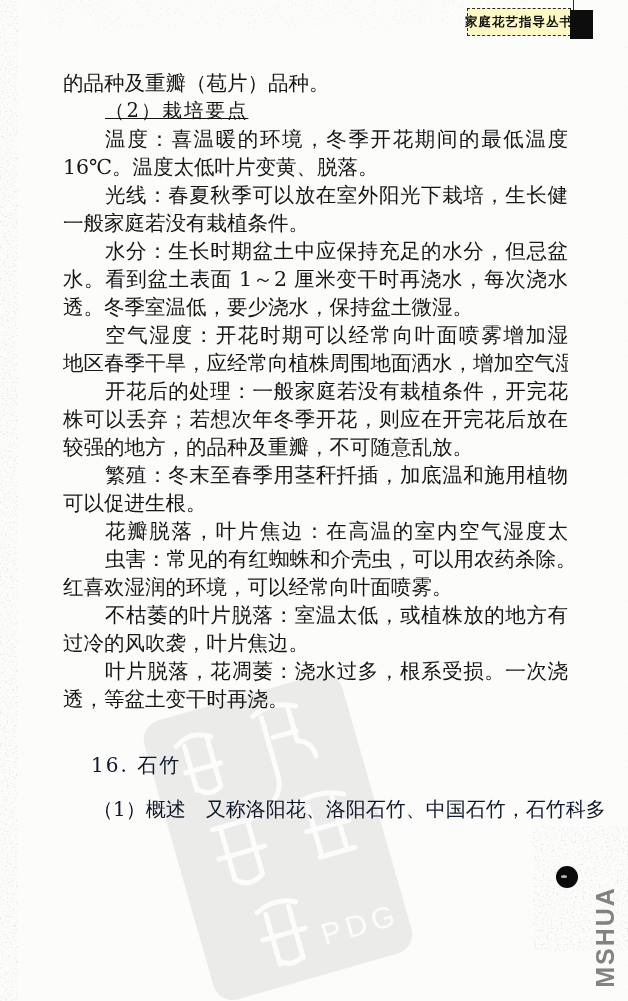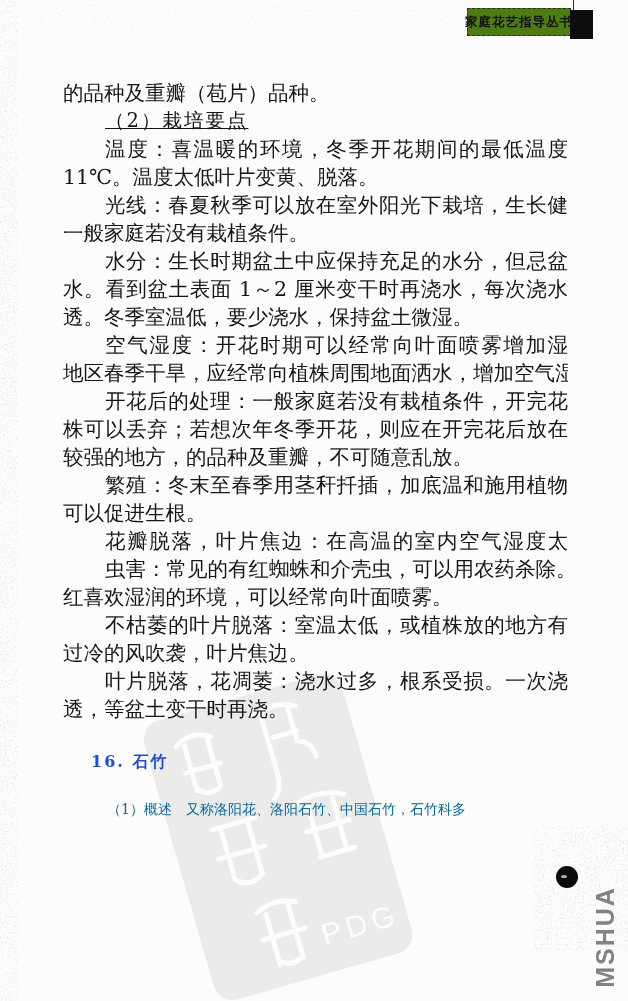--- a/index.html
+++ b/index.html
@@ -6,41 +6,41 @@
   body{width:628px;height:1001px;background:#ffffff;}
   .page{
     position:relative;width:628px;height:1001px;overflow:hidden;
     background:#fcfcfb;color:#1c1c1c;
     font-family:"DejaVu Serif","Liberation Serif",serif;
   }
   
   .badge-box{
     position:absolute;left:467px;top:8px;width:102px;height:26px;
     border:1px dashed #2a2a2a;display:flex;align-items:center;justify-content:center;
-    background:#4d7c0f;z-index:5;
+    background:#fef9c3;z-index:5;
   }
   .badge-label{font-size:12.5px;font-weight:bold;letter-spacing:1px;white-space:nowrap;color:#111;}
   .badge-square{position:absolute;left:570px;top:10px;width:23px;height:29px;background:#0d0d0d;z-index:5;}
   .badge-tick{position:absolute;left:573px;top:0;width:1px;height:10px;background:#2a2a2a;z-index:5;}
   
-  .body-text{position:absolute;left:63px;top:69px;width:505px;z-index:2;margin-top:10px;}
+  .body-text{position:absolute;left:63px;top:69px;width:505px;z-index:2;}
   .line{
     width:505px;height:28px;line-height:28px;font-size:20.5px;
     overflow:hidden;white-space:nowrap;color:#161616;
   }
   .line.indent{padding-left:42px;width:463px;}
   .line.full{white-space:normal;text-align:justify;text-align-last:justify;}
   .line.kaiti{font-size:19.5px;letter-spacing:2px;text-decoration:underline;}
   .section-heading{
     position:absolute;left:63px;top:752px;padding-left:28px;z-index:2;
-    font-size:16px;font-weight:bold;letter-spacing:2px;color:#1d4ed8;
+    font-size:20px;font-weight:normal;letter-spacing:2px;color:#0f172a;
   }
   .section-first-line{
-    position:absolute;left:79px;top:795px;padding-left:28px;width:477px;z-index:2;
-    font-size:14px;line-height:28px;white-space:nowrap;color:#0369a1;
+    position:absolute;left:65px;top:795px;padding-left:28px;width:477px;z-index:2;
+    font-size:20px;line-height:28px;white-space:nowrap;color:#0f172a;
   }
   
   .watermark{
     position:absolute;left:175px;top:692px;width:206px;height:290px;
     background:#ebebea;border-radius:20px;transform:rotate(-16deg);
     z-index:1;
   }
   .watermark svg{display:block;}
   
   .dot{
@@ -120,21 +120,21 @@
     <span class="badge-label">家庭花艺指导丛书</span>
   </div>
   <div class="badge-square"></div>
   <div class="badge-tick"></div>
 
   <div class="body-text">
 
   <div class="line">的品种及重瓣（苞片）品种。</div>
       <div class="line indent kaiti">（2）栽培要点</div>
       <div class="line indent full">温度：喜温暖的环境，冬季开花期间的最低温度 13 ~</div>
-      <div class="line">11℃。温度太低叶片变黄、脱落。</div>
+      <div class="line">16℃。温度太低叶片变黄、脱落。</div>
       <div class="line indent full">光线：春夏秋季可以放在室外阳光下栽培，生长健壮。冬</div>
       <div class="line">一般家庭若没有栽植条件。</div>
       <div class="line indent full">水分：生长时期盆土中应保持充足的水分，但忌盆土积</div>
       <div class="line full">水。看到盆土表面 1～2 厘米变干时再浇水，每次浇水要浇</div>
       <div class="line">透。冬季室温低，要少浇水，保持盆土微湿。</div>
       <div class="line indent full">空气湿度：开花时期可以经常向叶面喷雾增加湿度。华北</div>
       <div class="line">地区春季干旱，应经常向植株周围地面洒水，增加空气湿度。</div>
       <div class="line indent full">开花后的处理：一般家庭若没有栽植条件，开完花后的植</div>
       <div class="line full">株可以丢弃；若想次年冬季开花，则应在开完花后放在光线比</div>
       <div class="line">较强的地方，的品种及重瓣，不可随意乱放。</div>

